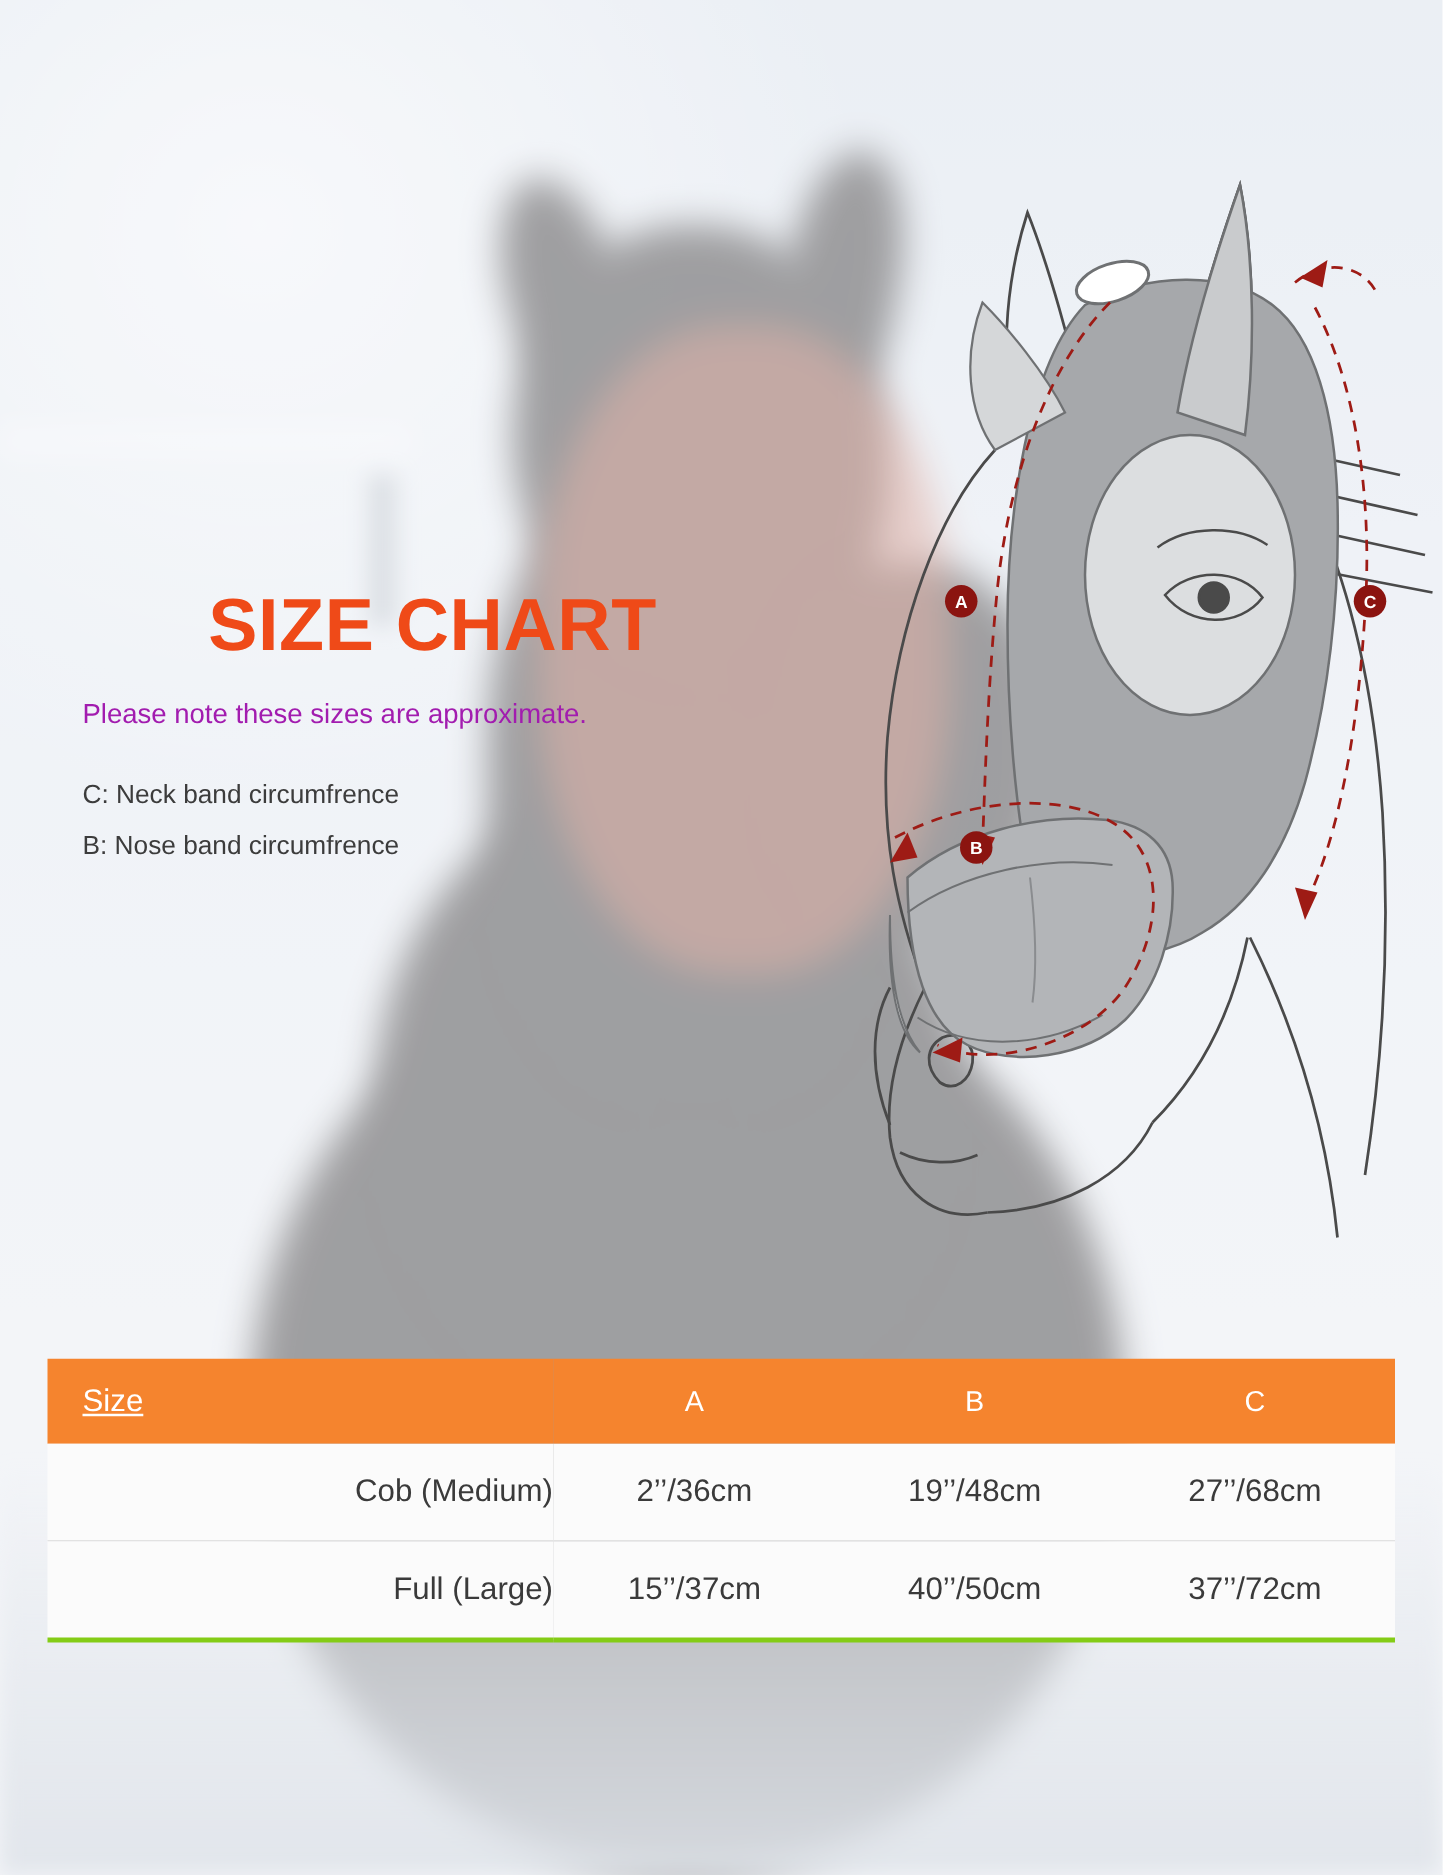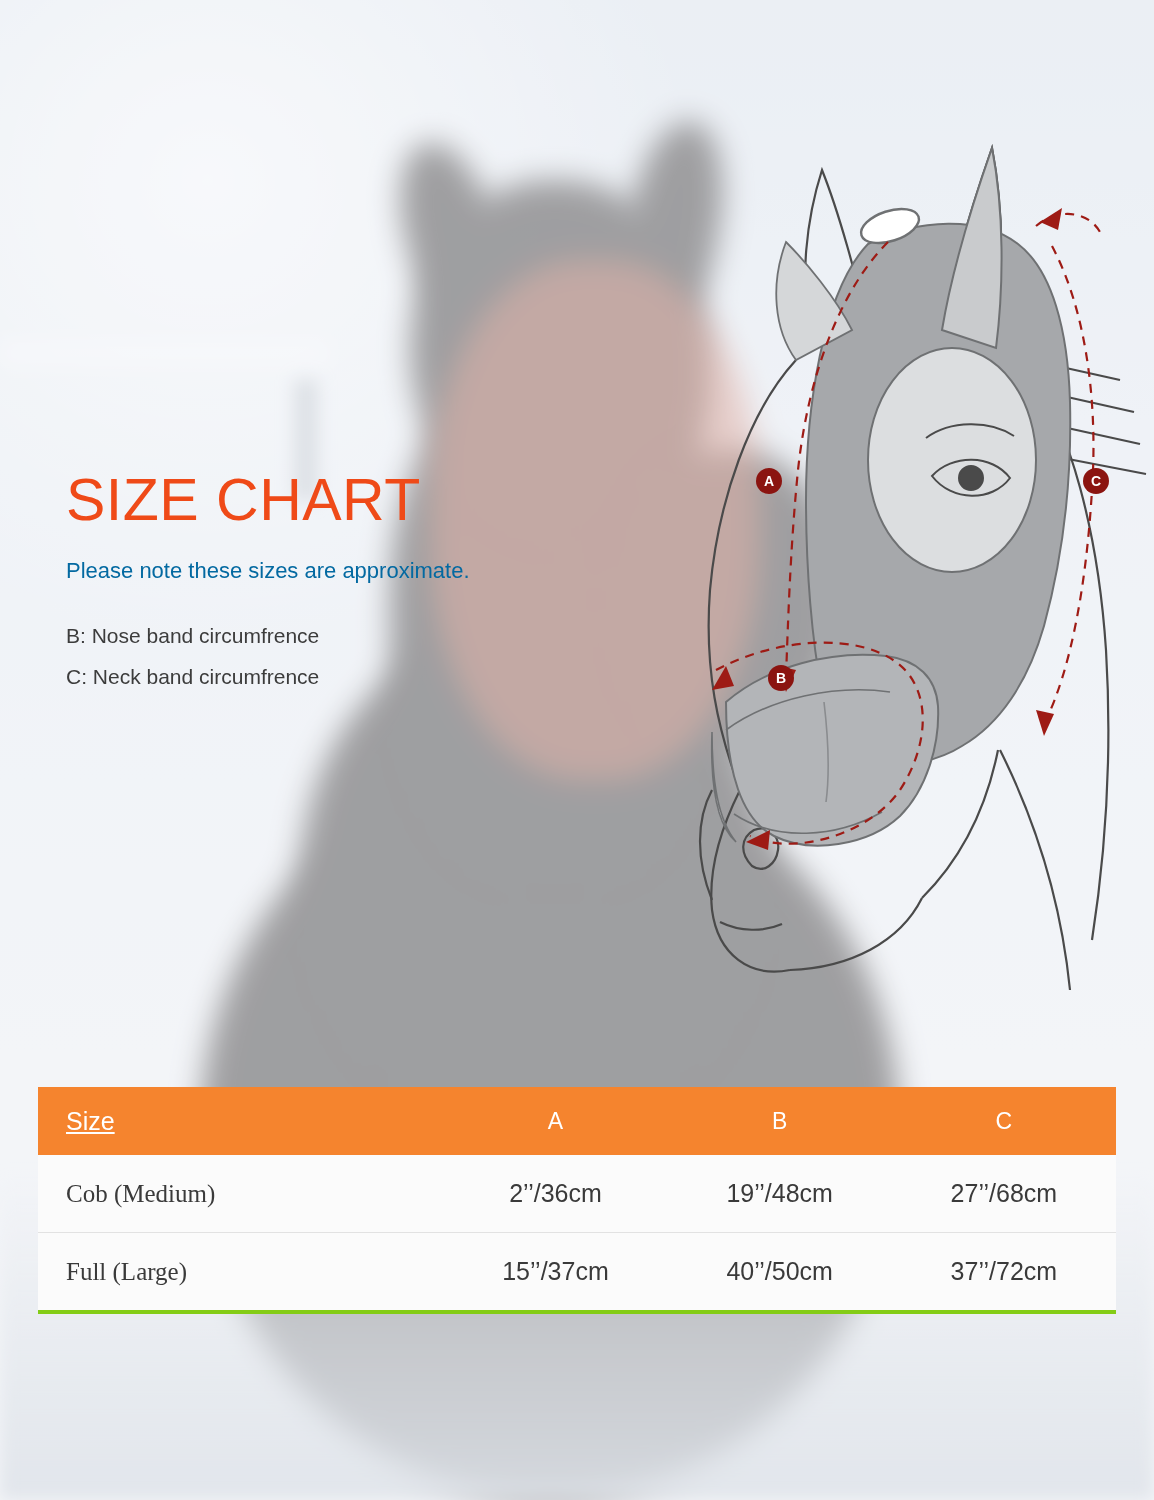--- a/index.html
+++ b/index.html
@@ -67,30 +67,31 @@
 
   
   .headline-block {
     position: absolute;
     left: 66px;
     top: 470px;
     width: 560px;
   }
   .size-chart-title {
     font-size: 59px;
-    font-weight: normal;
+    font-weight: bold;
     letter-spacing: 0.5px;
     color: #ef4a18;
     margin: 0;
     line-height: 1.05;
+    text-align: center;
   }
   .subtitle {
     margin: 26px 0 0 0;
     font-size: 22px;
-    color: #0369a1;
+    color: #a21caf;
     font-weight: normal;
   }
   .legend {
     margin-top: 32px;
   }
   .legend-line {
     font-size: 21px;
     color: #3c3c3c;
     line-height: 1.95;
   }
@@ -150,23 +151,22 @@
   .size-table tbody td {
     height: 75px;
     font-size: 25px;
     color: #3a3a3a;
     text-align: center;
     vertical-align: middle;
     background: #fbfbfb;
     border-bottom: 1px solid #e2e2e2;
   }
   .size-table tbody td.col-size {
-    text-align: left;
+    text-align: right;
     padding-left: 28px;
-    font-family: Liberation Serif, serif;
   }
   .size-table tbody tr:last-child td { border-bottom: 4px solid #84cc16; }
   .col-w-size { width: 405px; }
   .col-w-val { width: 224px; }
 </style>
 </head>
 <body>
 
 <div id="page">
 
@@ -190,22 +190,22 @@
       <div class="blob soft" style="left:250px; top:200px; width:330px; height:520px; background:#c9593c; opacity:0.55; border-radius:46%;"></div>
     </div>
     <div class="photo-ground"></div>
     <div class="veil"></div>
   </div>
 
   <div class="headline-block">
     <h1 class="size-chart-title">SIZE CHART</h1>
     <p class="subtitle">Please note these sizes are approximate.</p>
     <div class="legend">
+      <div class="legend-line">C: Neck band circumfrence</div>
       <div class="legend-line">B: Nose band circumfrence</div>
-      <div class="legend-line">C: Neck band circumfrence</div>
     </div>
   </div>
 
   <div class="illustration">
     <svg width="554" height="1010" viewBox="0 0 554 1010">
 
       <g fill="none" stroke="#4a4a4a" stroke-width="2.2">
 
         <path d="M210 300 C 200 250 206 190 222 140 C 238 180 258 250 268 300 Z"></path>
 

